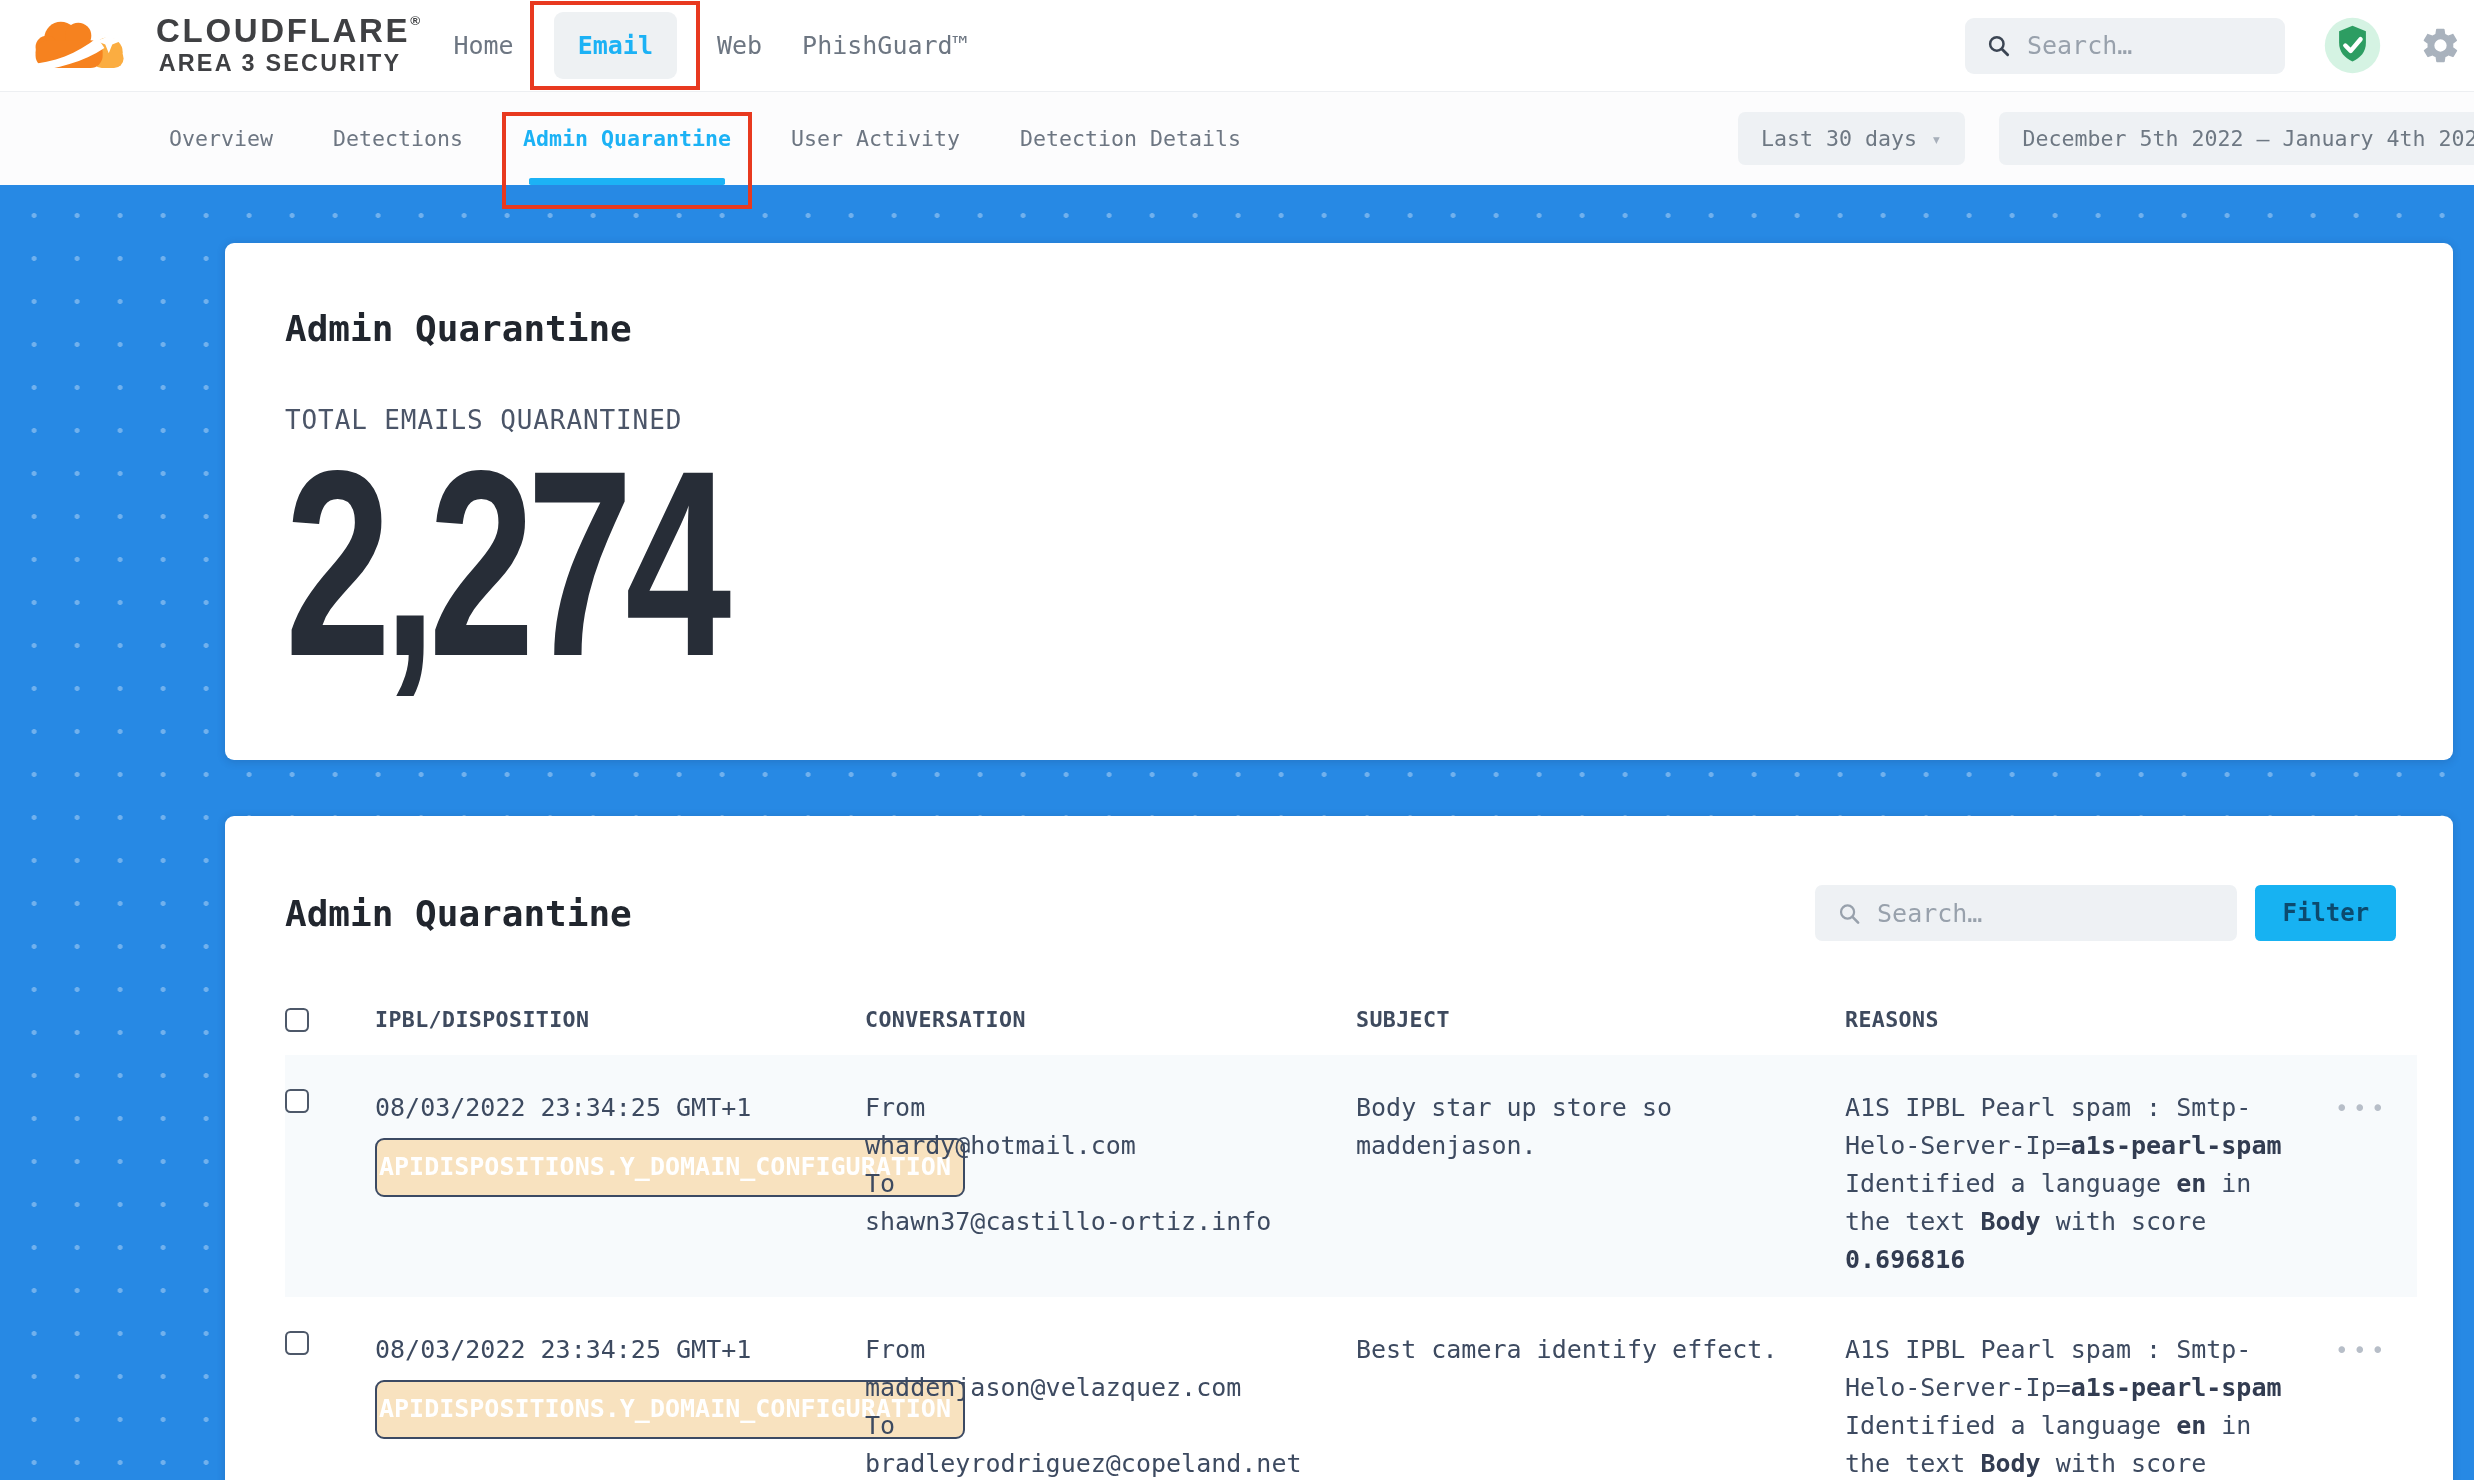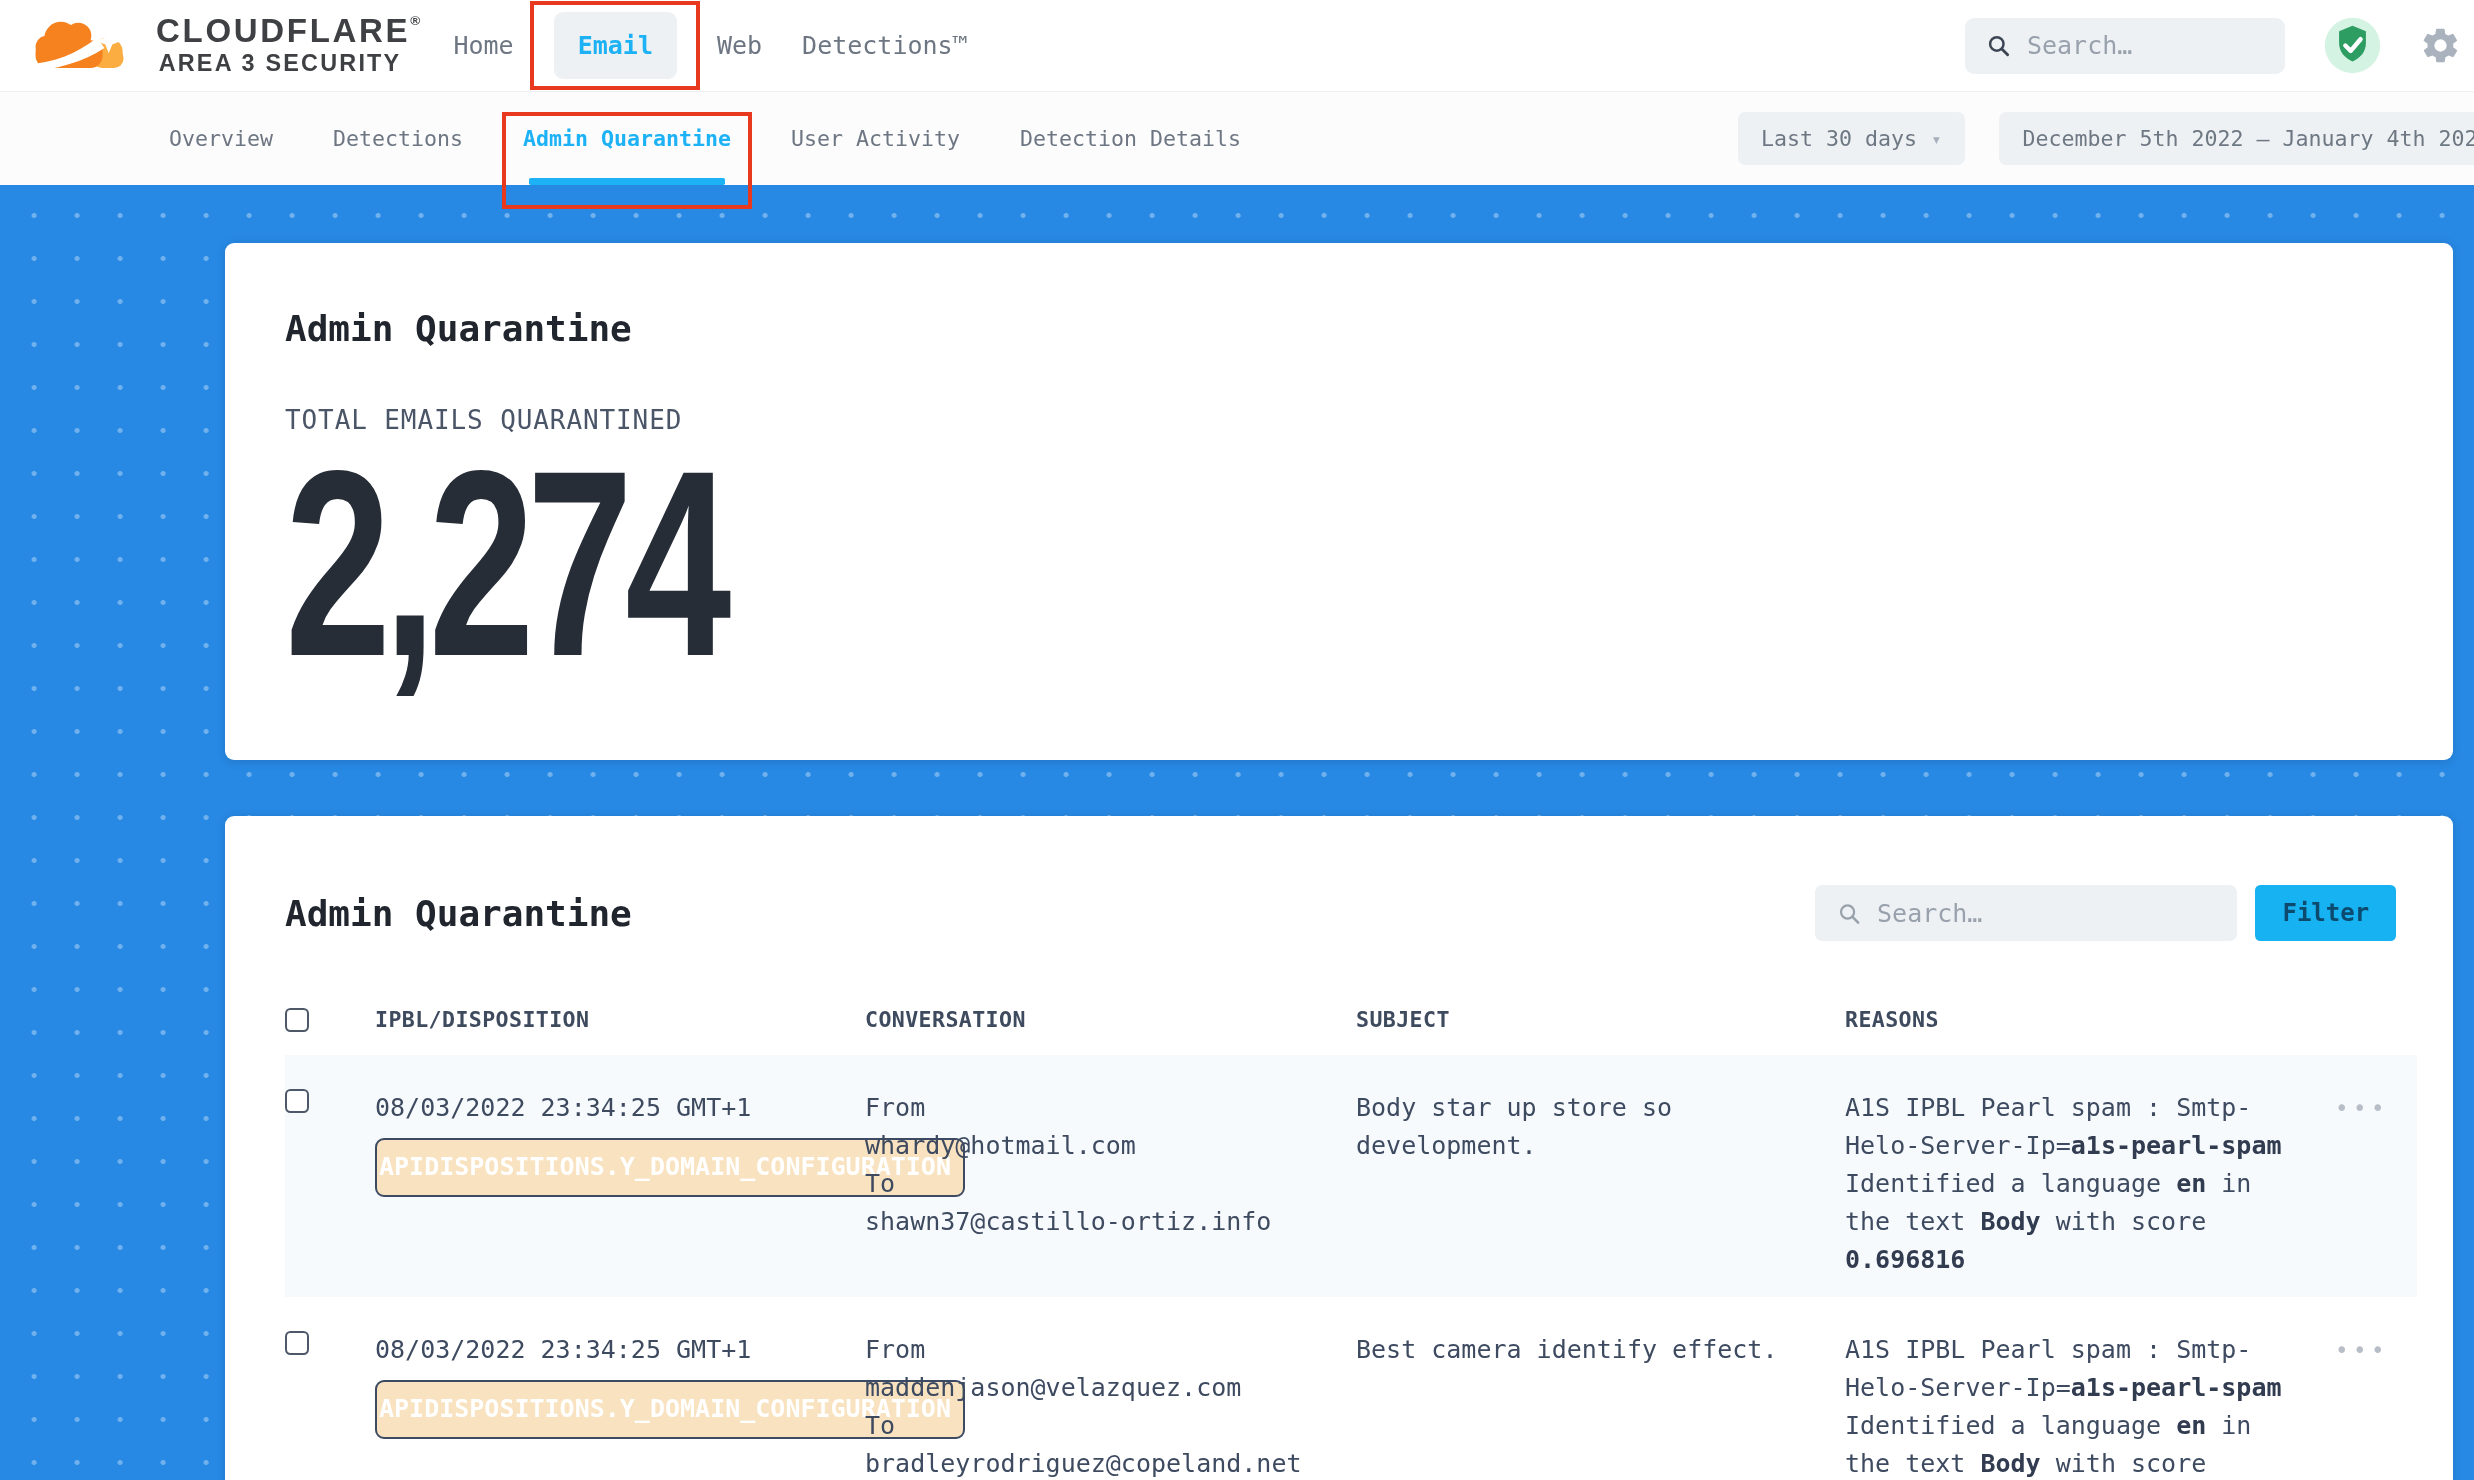--- a/index.html
+++ b/index.html
@@ -144,21 +144,21 @@
     </div>
   </div>
 
   <nav class="mainnav">
     <a class="nav-item">Home</a>
     <span class="tab-email-wrap">
       <a class="nav-item nav-active-pill">Email</a>
       <span class="annotation ann-email"></span>
     </span>
     <a class="nav-item">Web</a>
-    <a class="nav-item">Detections™</a>
+    <a class="nav-item">PhishGuard™</a>
   </nav>
 
   <div class="hdr-right">
     <div class="searchbox hdr-search">
       <svg class="icon-search-dark" width="29" height="29" viewBox="0 0 24 24">
         <circle cx="10.5" cy="10.5" r="6.5" fill="none" stroke="currentColor" stroke-width="2.4"></circle>
         <line x1="15.4" y1="15.4" x2="21" y2="21" stroke="currentColor" stroke-width="2.8" stroke-linecap="round"></line>
       </svg>
       <input class="search-input" placeholder="Search…" style="">
     </div>
@@ -249,21 +249,21 @@
     <div class="c-date">
       <div class="date">08/03/2022 23:34:25 GMT+1</div>
       <div class="badge">APIDISPOSITIONS.Y_DOMAIN_CONFIGURATION</div>
     </div>
     <div class="c-conv">
       <div class="from-label">From</div>
       <div class="from">whardy@hotmail.com</div>
       <div class="to-label">To</div>
       <div class="to">shawn37@castillo-ortiz.info</div>
     </div>
-    <div class="c-subj">Body star up store so development.</div>
+    <div class="c-subj">Body star up store so maddenjason.</div>
     <div class="c-reason"><span>A1S IPBL Pearl spam : Smtp-Helo-Server-Ip=</span><b>a1s-pearl-spam</b><span> Identified a language </span><b>en</b><span> in the text </span><b>Body</b><span> with score </span><b>0.696816</b></div>
     <div class="c-more">
             <span class="dots">•••</span>
           </div>
   </div>
 
   <div class="tgrid trow">
     <div class="c-check">
             <div class="checkbox"></div>
           </div>

